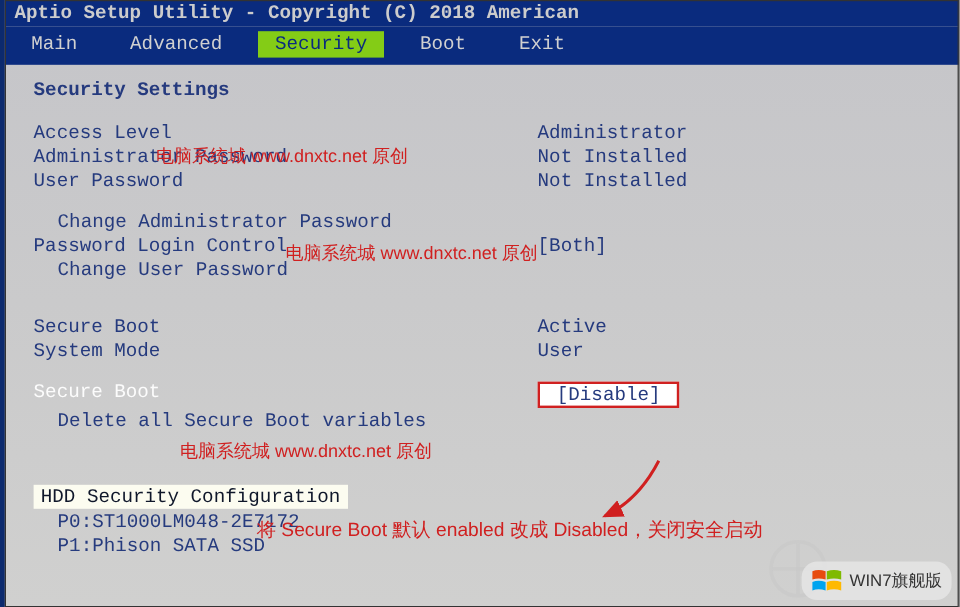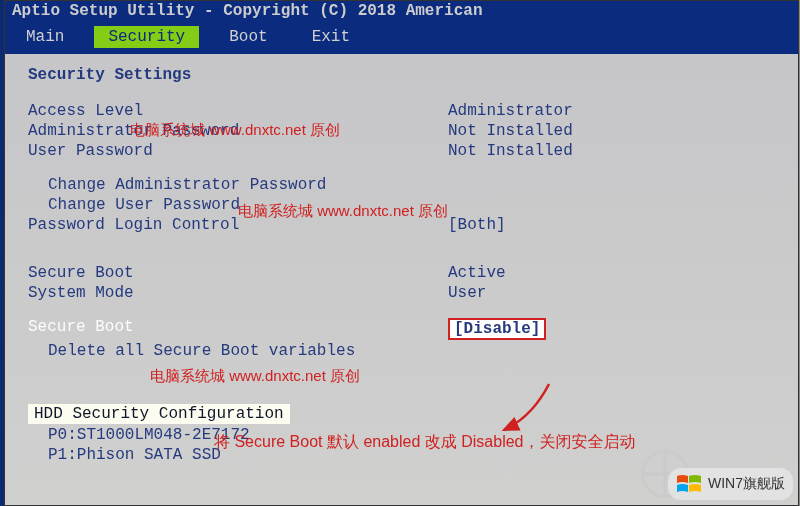--- a/index.html
+++ b/index.html
@@ -71,24 +71,23 @@
       color: #263b7e;
       cursor: pointer;
       margin-left: 20px;
     }
     .spacer {
       height: 14px;
     }
     .highlighted-value {
       background: #fff;
       color: #263b7e;
-      padding: 0 4px;
+      padding: 0 14px;
       border: 2px solid #d02020;
       position: relative;
-      font-weight: bold;
     }
     .hdd-header {
       background: #fcfcf0;
       color: #0f172a;
       padding: 1px 6px;
       display: inline-block;
       margin-bottom: 2px;
     }
     .watermark {
       position: absolute;
@@ -165,20 +164,21 @@
 <body>
 
 <div class="bios-screen">
 
   <div class="title-bar">
     <span>Aptio Setup Utility - Copyright (C) 2018 American</span>
   </div>
 
   <div class="nav-bar">
     <span class="nav-item">Main</span>
+    <span class="nav-item">Advanced</span>
     <span class="nav-item active">Security</span>
     <span class="nav-item">Boot</span>
     <span class="nav-item">Exit</span>
   </div>
 
   <div class="content">
     <div class="section-header">Security Settings</div>
 
     <div class="row">
       <span class="row-label">Access Level</span>
@@ -192,25 +192,25 @@
       <span class="row-label">User Password</span>
       <span class="row-value">Not Installed</span>
     </div>
 
     <div class="spacer"></div>
 
     <div class="row">
       <span class="row-label link">Change Administrator Password</span>
     </div>
     <div class="row">
-      <span class="row-label link">Change User Password</span>
-    </div>
-    <div class="row">
       <span class="row-label">Password Login Control</span>
       <span class="row-value">[Both]</span>
+    </div>
+    <div class="row">
+      <span class="row-label link">Change User Password</span>
     </div>
 
     <div class="spacer"></div>
     <div class="spacer"></div>
 
     <div class="row">
       <span class="row-label">Secure Boot</span>
       <span class="row-value">Active</span>
     </div>
     <div class="row">

